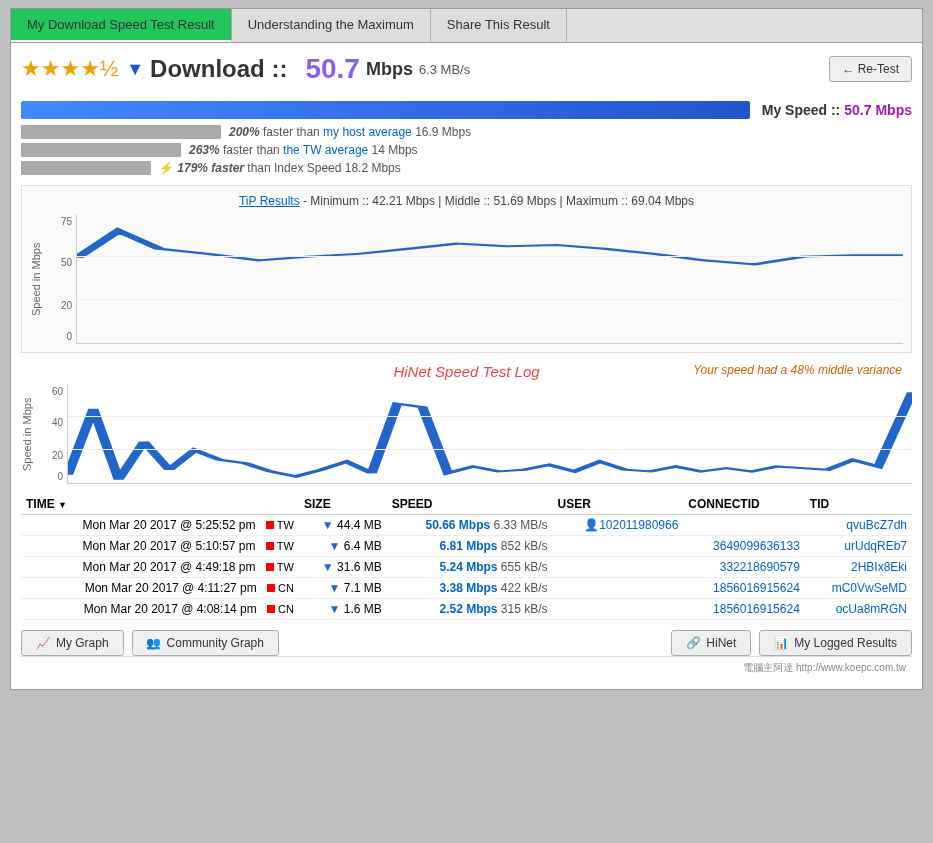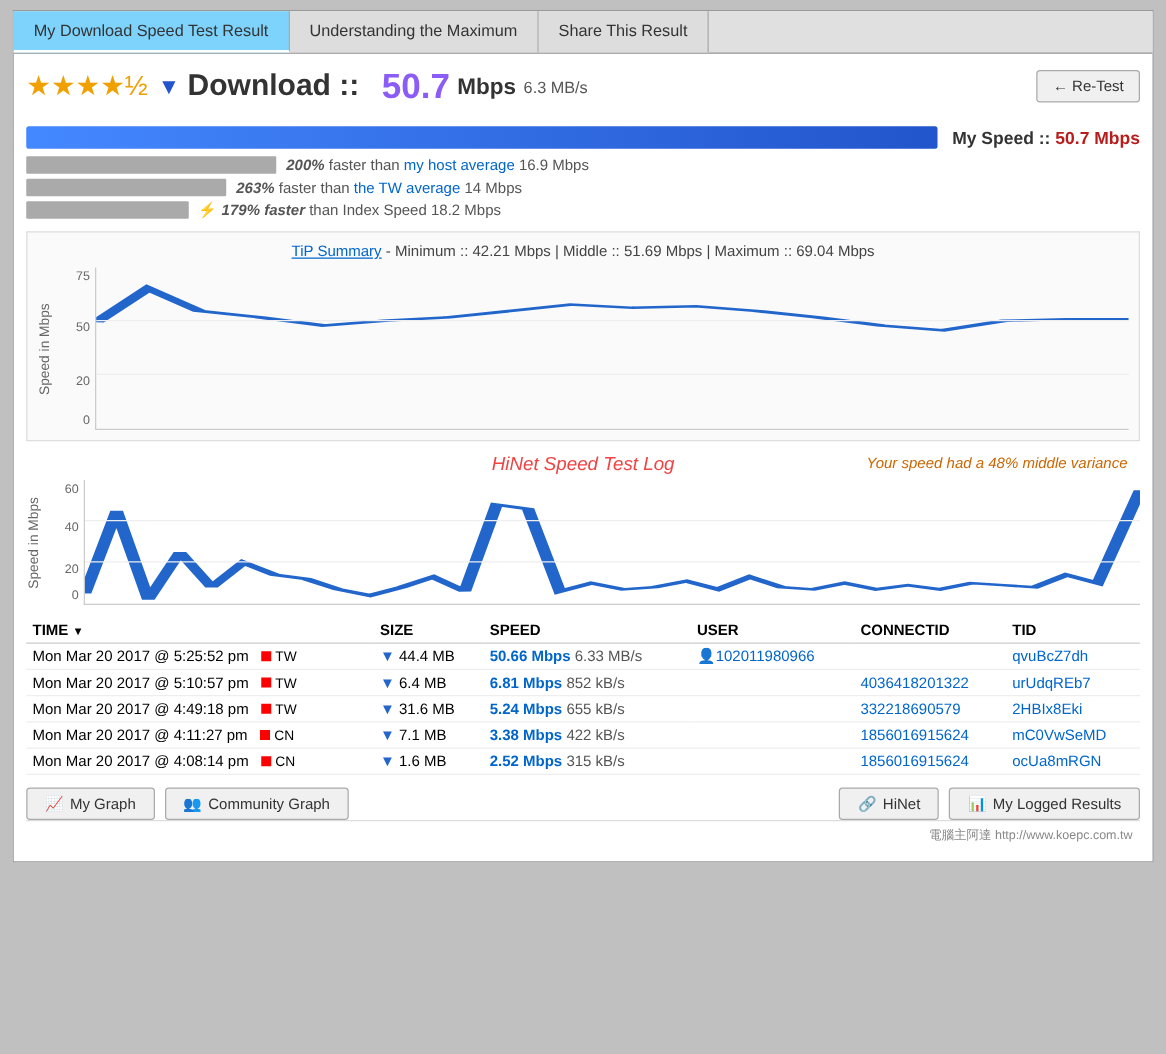--- a/index.html
+++ b/index.html
@@ -25,21 +25,21 @@
     }
     .tab {
       padding: 8px 16px;
       cursor: pointer;
       font-size: 13px;
       border-right: 1px solid #aaa;
       background: #ddd;
       color: #333;
     }
     .tab.active {
-      background: #7dd3fc;
+      background: #22c55e;
       border-bottom: 2px solid #fff;
       font-weight: normal;
     }
 
     
     .content {
       padding: 10px;
     }
 
     
@@ -106,21 +106,21 @@
     .my-speed-label {
       font-size: 14px;
       font-weight: bold;
       color: #333;
       margin-left: 12px;
       white-space: nowrap;
     }
     .my-speed-value {
       font-size: 14px;
       font-weight: bold;
-      color: #b91c1c;
+      color: #a21caf;
       margin-left: 4px;
     }
     .comparison-bars { margin-top: 6px; }
     .comp-row {
       display: flex;
       align-items: center;
       margin-bottom: 4px;
     }
     .comp-bar {
       height: 14px;
@@ -216,20 +216,21 @@
       font-weight: bold;
       font-size: 12px;
       padding: 3px 5px;
       border-bottom: 1px solid #ccc;
       color: #000;
     }
     .results-table td {
       padding: 3px 5px;
       border-bottom: 1px solid #eee;
       vertical-align: middle;
+      text-align: right;
     }
 
     
     .footer-buttons {
       display: flex;
       gap: 8px;
       margin-top: 10px;
       align-items: center;
     }
     .footer-btn {
@@ -301,21 +302,21 @@
           <div class="comp-bar" style="width:130px;"></div>
           <span class="comp-text">
             <span style="color:#888">⚡</span> <span class="comp-bold">179% faster</span> than Index Speed 18.2 Mbps
           </span>
         </div>
       </div>
     </div>
 
     <div class="chart-section">
       <div class="tip-summary">
-        <a class="tip-link">TiP Summary</a>
+        <a class="tip-link">TiP Results</a>
         <span>- Minimum :: 42.21 Mbps | Middle :: 51.69 Mbps | Maximum :: 69.04 Mbps</span>
       </div>
       <div class="chart-wrapper">
         <div class="y-axis-label">Speed in Mbps</div>
         <div style="position:relative; width:30px; flex-shrink:0;">
           <div style="position:absolute; right:4px; top:2px; font-size:10px; color:#666;">75</div>
           <div style="position:absolute; right:4px; top:33%; font-size:10px; color:#666;">50</div>
           <div style="position:absolute; right:4px; top:66%; font-size:10px; color:#666;">20</div>
           <div style="position:absolute; right:4px; bottom:2px; font-size:10px; color:#666;">0</div>
         </div>
@@ -399,21 +400,21 @@
       6.4 MB
     </td>
     <td>
       <span style="font-weight:bold;color:#0066cc;">6.81 Mbps</span>
       <span style="color:#555;"> 852 kB/s</span>
     </td>
     <td>
       
     </td>
     <td>
-      <span style="color:#0066cc;">4036418201322</span>
+      <span style="color:#0066cc;">3649099636133</span>
     </td>
     <td>
       <a style="color:#0066cc;">urUdqREb7</a>
     </td>
   </tr>
           <tr>
     <td>
       Mon Mar 20 2017 @ 4:49:18 pm
       &nbsp;
       <span style="display:inline-block;width:8px;height:8px;background:red;border-radius:50;"></span>

